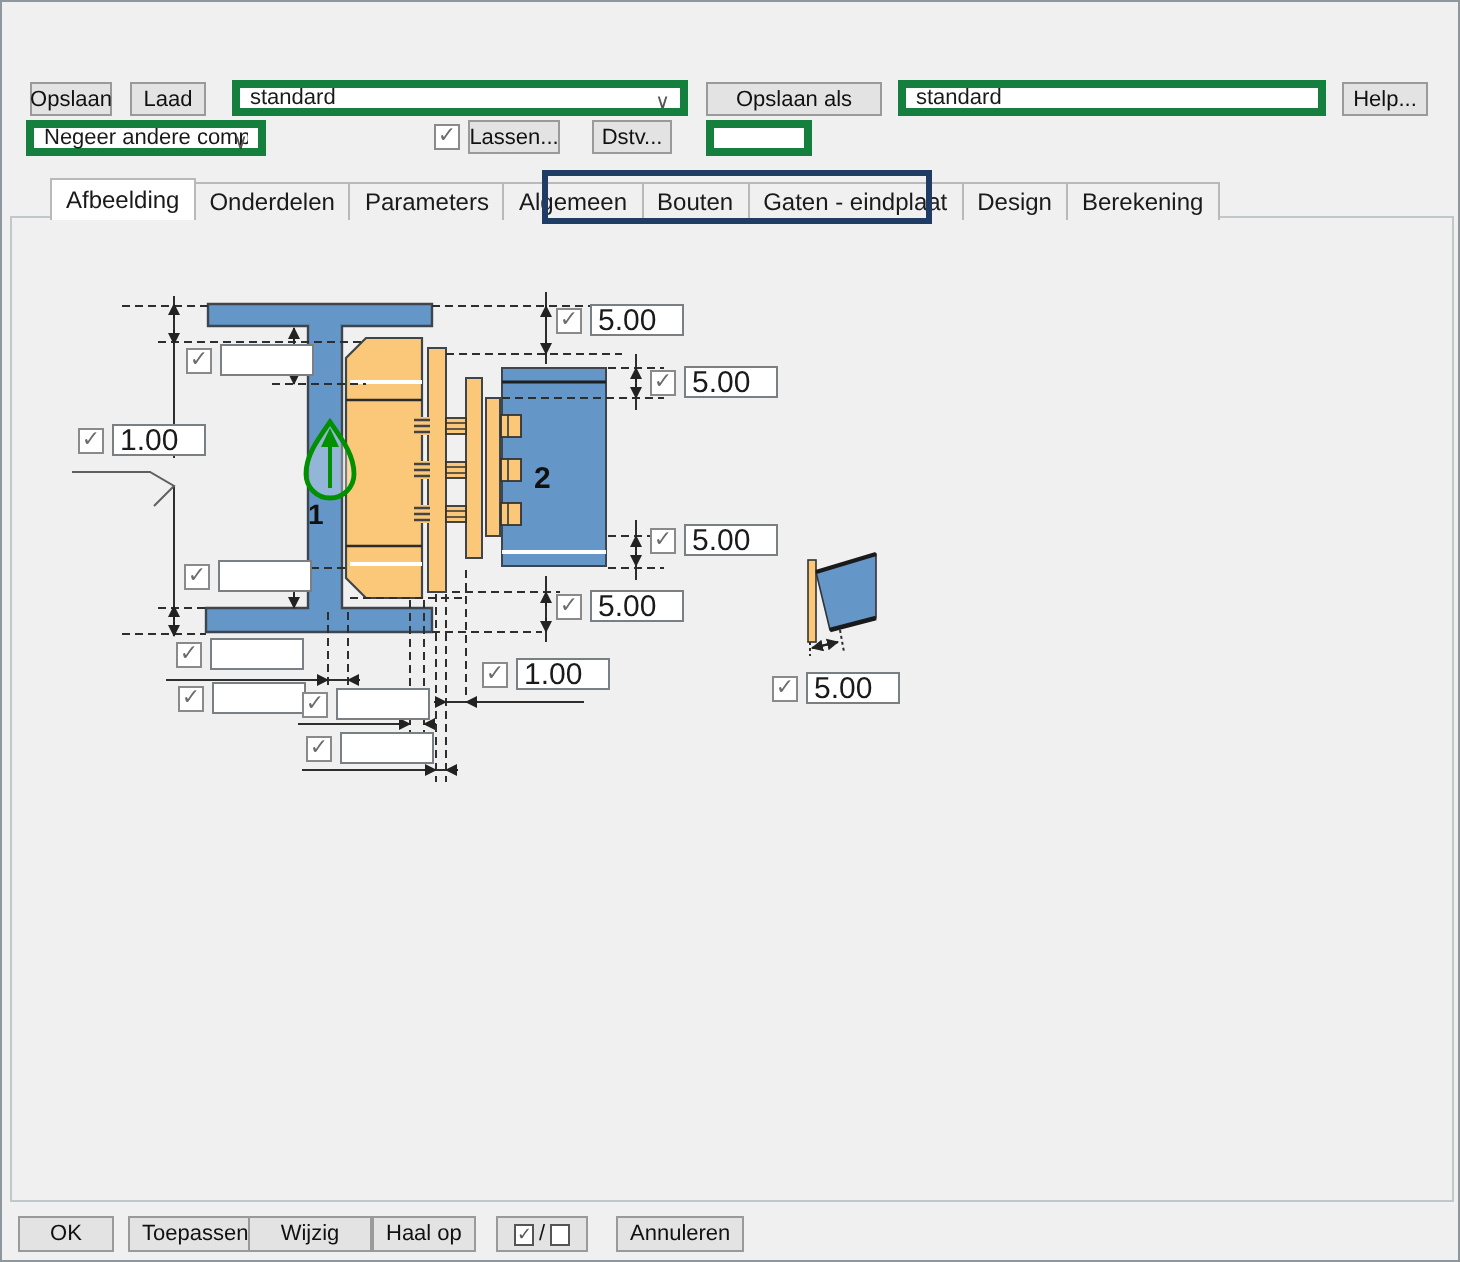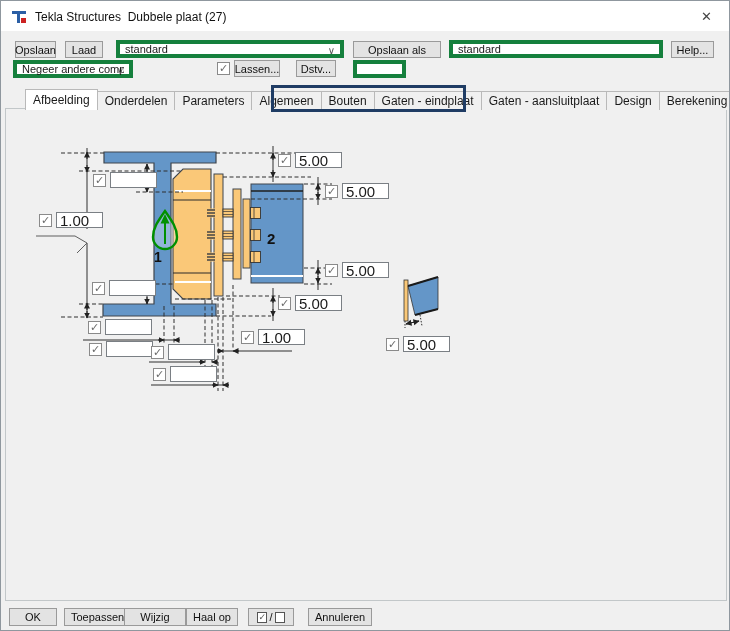--- a/index.html
+++ b/index.html
@@ -48,28 +48,20 @@
   }
   
   .footer-btn { top:607px; height:18px; }
   .mini-cb { width:11px; height:11px; border:1px solid #555; background:#fff; display:inline-flex; align-items:center; justify-content:center; font-size:9px; color:#555; margin:0 2px; }
 </style>
 </head>
 <body>
 
 <div class="window">
 
-  <div class="titlebar">
-    <svg class="app-icon" viewBox="0 0 16 16">
-      <path fill="#2b5fa5" d="M1,3h14v3H9v9H6V6H1z"></path>
-      <path fill="#cc2222" d="M10,10h5v5h-5z"></path>
-    </svg>
-    <span class="title">Tekla Structures  Dubbele plaat (27)</span>
-    <div class="close-btn">✕</div>
-  </div>
 
   <div class="btn" style="left:14px;top:40px;width:41px;">Opslaan</div>
   <div class="btn" style="left:64px;top:40px;width:38px;">Laad</div>
   <div class="combo" style="left:115px;top:39px;width:228px;">
     <span>standard</span>
     <span class="chev">∨</span>
   </div>
   <div class="btn" style="left:352px;top:40px;width:88px;">Opslaan als</div>
   <div class="tinput" style="left:448px;top:39px;width:214px;">standard</div>
   <div class="btn" style="left:670px;top:40px;width:43px;">Help...</div>
@@ -83,21 +75,20 @@
   <div class="btn" style="left:295px;top:59px;width:40px;">Dstv...</div>
   <div class="tinput" style="left:352px;top:59px;width:53px;"></div>
 
   <div class="tabs">
     <div class="tab active">Afbeelding</div>
     <div class="tab">Onderdelen</div>
     <div class="tab">Parameters</div>
     <div class="tab">Algemeen</div>
     <div class="tab">Bouten</div>
     <div class="tab">Gaten - eindplaat</div>
-    <div class="tab">Gaten - aansluitplaat</div>
     <div class="tab">Design</div>
     <div class="tab">Berekening</div>
   </div>
   <div class="hl-box"></div>
 
   <div class="panel"></div>
 
   <svg class="diagram-svg" viewBox="0 0 730 631">
     <defs>
       <marker id="mA" markerWidth="8" markerHeight="8" refX="5.5" refY="3" orient="auto">

